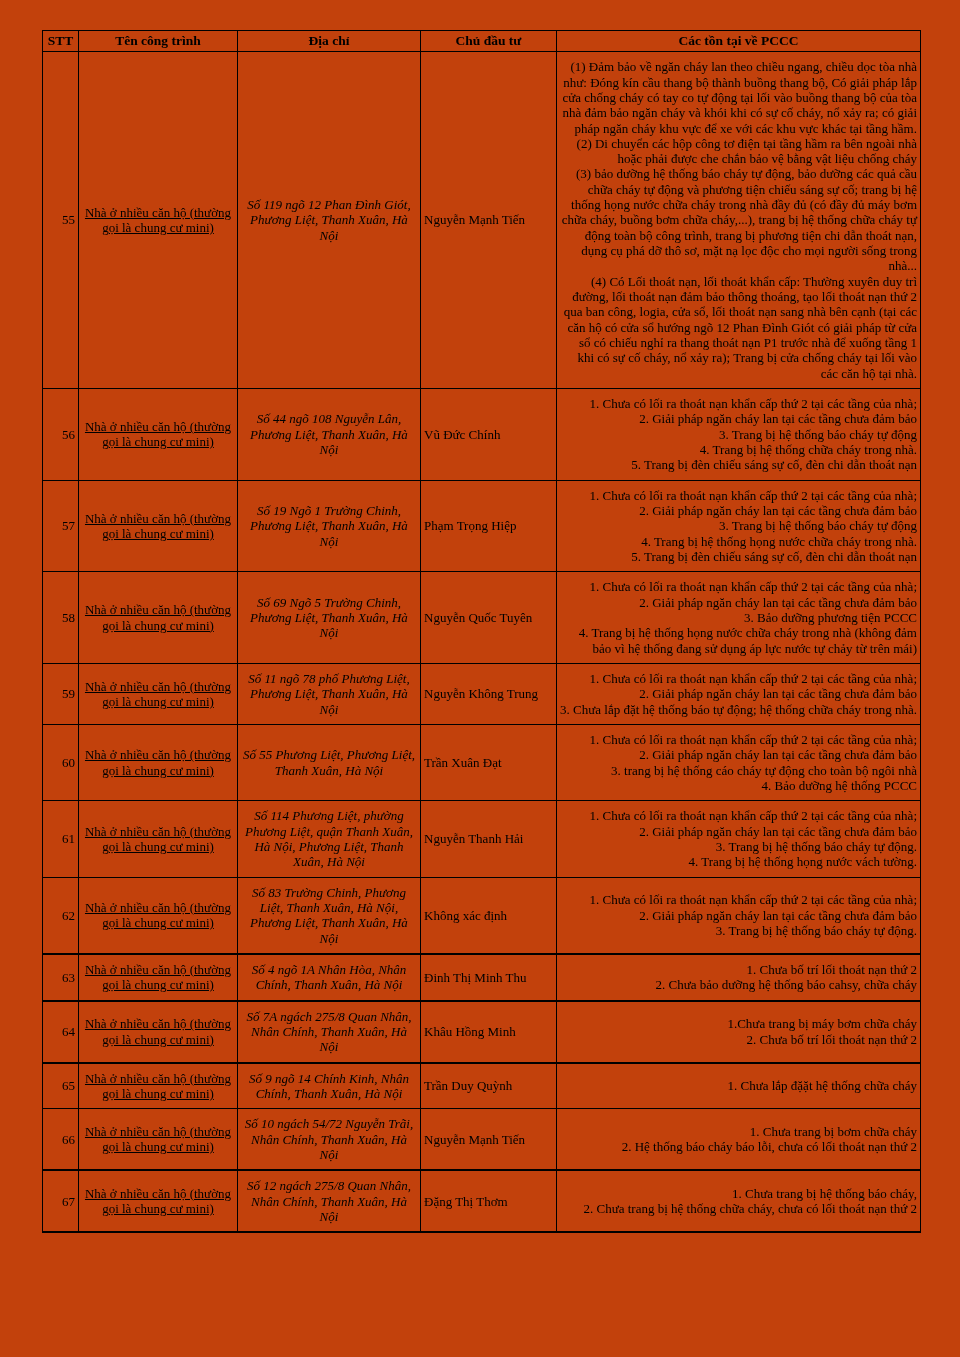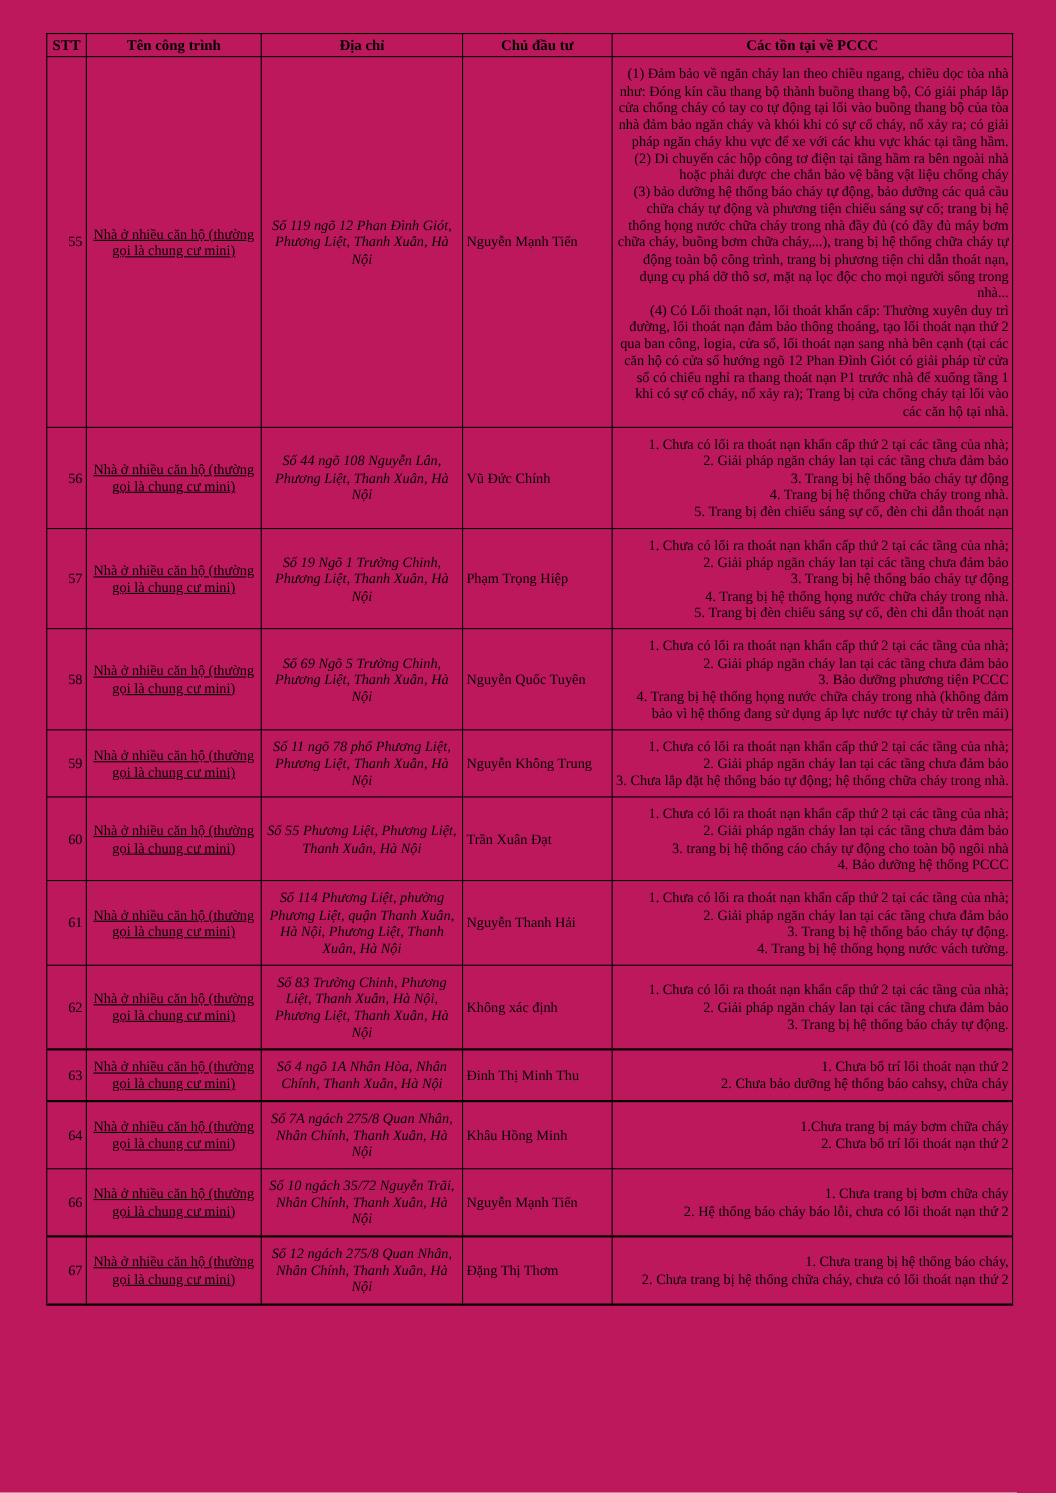--- a/index.html
+++ b/index.html
@@ -6,21 +6,21 @@
     margin: 0;
     padding: 0;
     background: #ffffff;
     color: #000000;
     font-family: "Liberation Serif", "DejaVu Serif", serif;
   }
   .page {
     position: relative;
     width: 960px;
     min-height: 1357px;
-    background: #be185d;
+    background: #c2410c;
     box-sizing: border-box;
     padding: 30px 0 0 42px;
   }
   table.pccc {
     border-collapse: collapse;
     width: 878px;
     table-layout: fixed;
     border: 1px solid #000;
     border-bottom-width: 2px;
   }
@@ -171,24 +171,31 @@
 2. Chưa bảo dưỡng hệ thống báo cahsy, chữa cháy</td>
     </tr>
         <tr class="thick-top">
       <td class="col-stt">64</td>
       <td class="col-name">Nhà ở nhiều căn hộ (thường gọi là chung cư mini)</td>
       <td class="col-address">Số 7A ngách 275/8 Quan Nhân, Nhân Chính, Thanh Xuân, Hà Nội</td>
       <td class="col-investor">Khâu Hồng Minh</td>
       <td class="col-issues">1.Chưa trang bị máy bơm chữa cháy
 2. Chưa bố trí lối thoát nạn thứ 2</td>
     </tr>
+        <tr class="thick-top">
+      <td class="col-stt">65</td>
+      <td class="col-name">Nhà ở nhiều căn hộ (thường gọi là chung cư mini)</td>
+      <td class="col-address">Số 9 ngõ 14 Chính Kinh, Nhân Chính, Thanh Xuân, Hà Nội</td>
+      <td class="col-investor">Trần Duy Quỳnh</td>
+      <td class="col-issues">1. Chưa lắp đặặt hệ thống chữa cháy</td>
+    </tr>
         <tr>
       <td class="col-stt">66</td>
       <td class="col-name">Nhà ở nhiều căn hộ (thường gọi là chung cư mini)</td>
-      <td class="col-address">Số 10 ngách 35/72 Nguyễn Trãi, Nhân Chính, Thanh Xuân, Hà Nội</td>
+      <td class="col-address">Số 10 ngách 54/72 Nguyễn Trãi, Nhân Chính, Thanh Xuân, Hà Nội</td>
       <td class="col-investor">Nguyễn Mạnh Tiến</td>
       <td class="col-issues">1. Chưa trang bị bơm chữa cháy
 2. Hệ thống báo cháy báo lỗi, chưa có lối thoát nạn thứ 2</td>
     </tr>
         <tr class="thick-top">
       <td class="col-stt">67</td>
       <td class="col-name">Nhà ở nhiều căn hộ (thường gọi là chung cư mini)</td>
       <td class="col-address">Số 12 ngách 275/8 Quan Nhân, Nhân Chính, Thanh Xuân, Hà Nội</td>
       <td class="col-investor">Đặng Thị Thơm</td>
       <td class="col-issues">1. Chưa trang bị hệ thống báo cháy,

